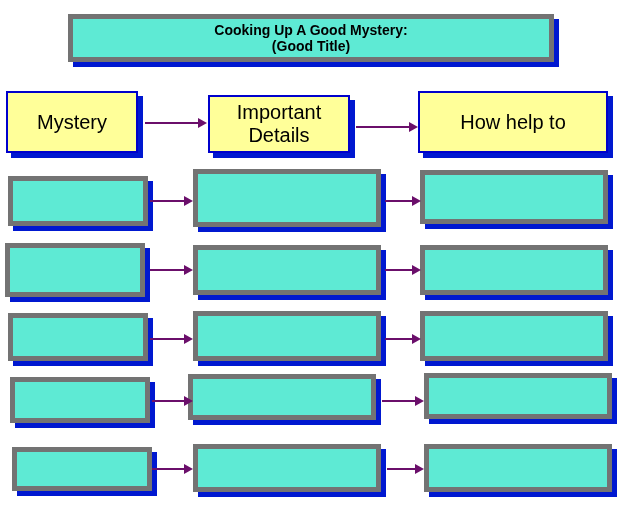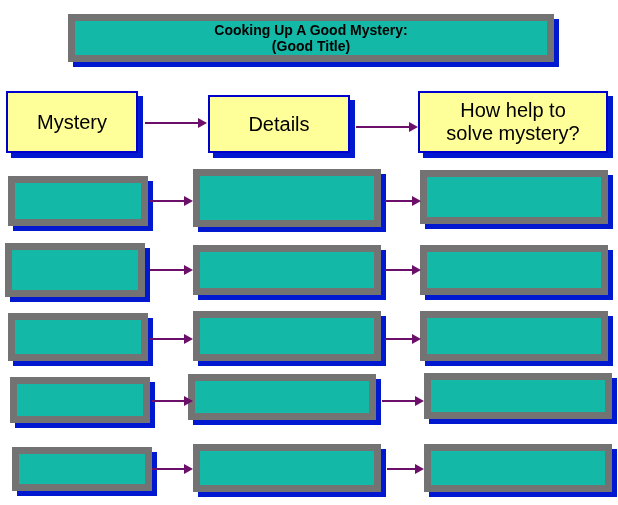--- a/index.html
+++ b/index.html
@@ -14,22 +14,22 @@
     position: relative;
     overflow: hidden;
     font-family: "Liberation Sans", "DejaVu Sans", sans-serif;
     color: #000000;
   }
 
   
   .box {
     position: absolute;
     box-sizing: border-box;
-    border: 7px solid #737373;
-    background: #14b8a6;
+    border: 5px solid #737373;
+    background: #5eead4;
     box-shadow: 5px 5px 0 0 #0018d0;
     display: flex;
     align-items: center;
     justify-content: center;
     text-align: center;
     line-height: 1.15;
   }
   .box.header {
     background: #ffff99;
     border: 2px solid #0000cc;
@@ -96,28 +96,28 @@
 </div>
 
 <div class="box header" id="header-col-1">
   <div>
     <span class="header-text">Mystery</span>
   </div>
 </div>
 
 <div class="box header" id="header-col-2">
   <div>
+    <span class="header-text">Important</span>
     <span class="header-text">Details</span>
   </div>
 </div>
 
 <div class="box header" id="header-col-3">
   <div>
     <span class="header-text">How help to</span>
-    <span class="header-text">solve mystery?</span>
   </div>
 </div>
 
 <div class="arrow" style="left:145px; top:118px; width:62px;">
   <div class="shaft" style="width:53px;"></div>
   <div class="head" style="left:53px;"></div>
 </div>
 <div class="arrow" style="left:356px; top:122px; width:62px;">
   <div class="shaft" style="width:53px;"></div>
   <div class="head" style="left:53px;"></div>

